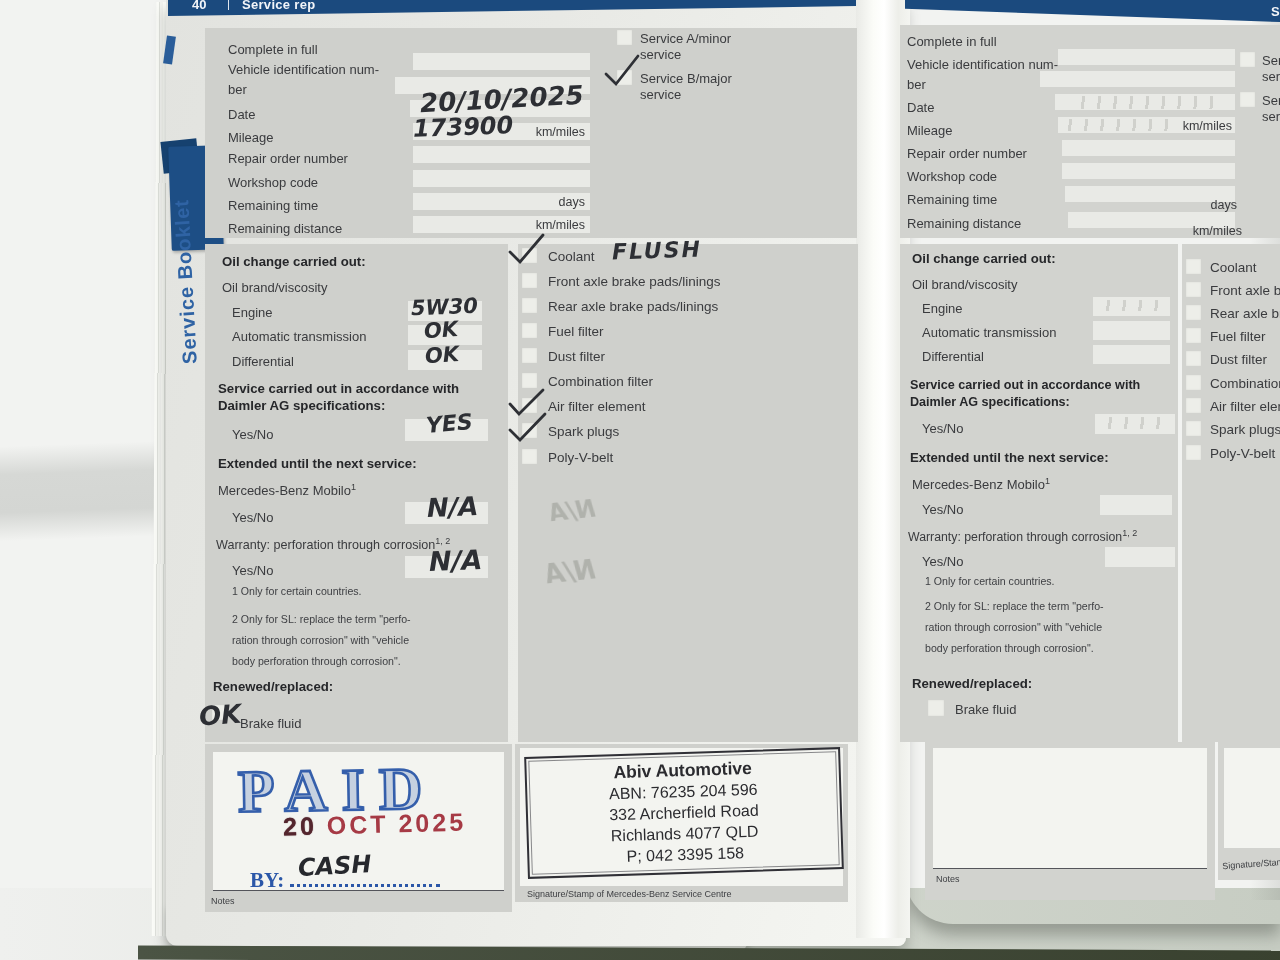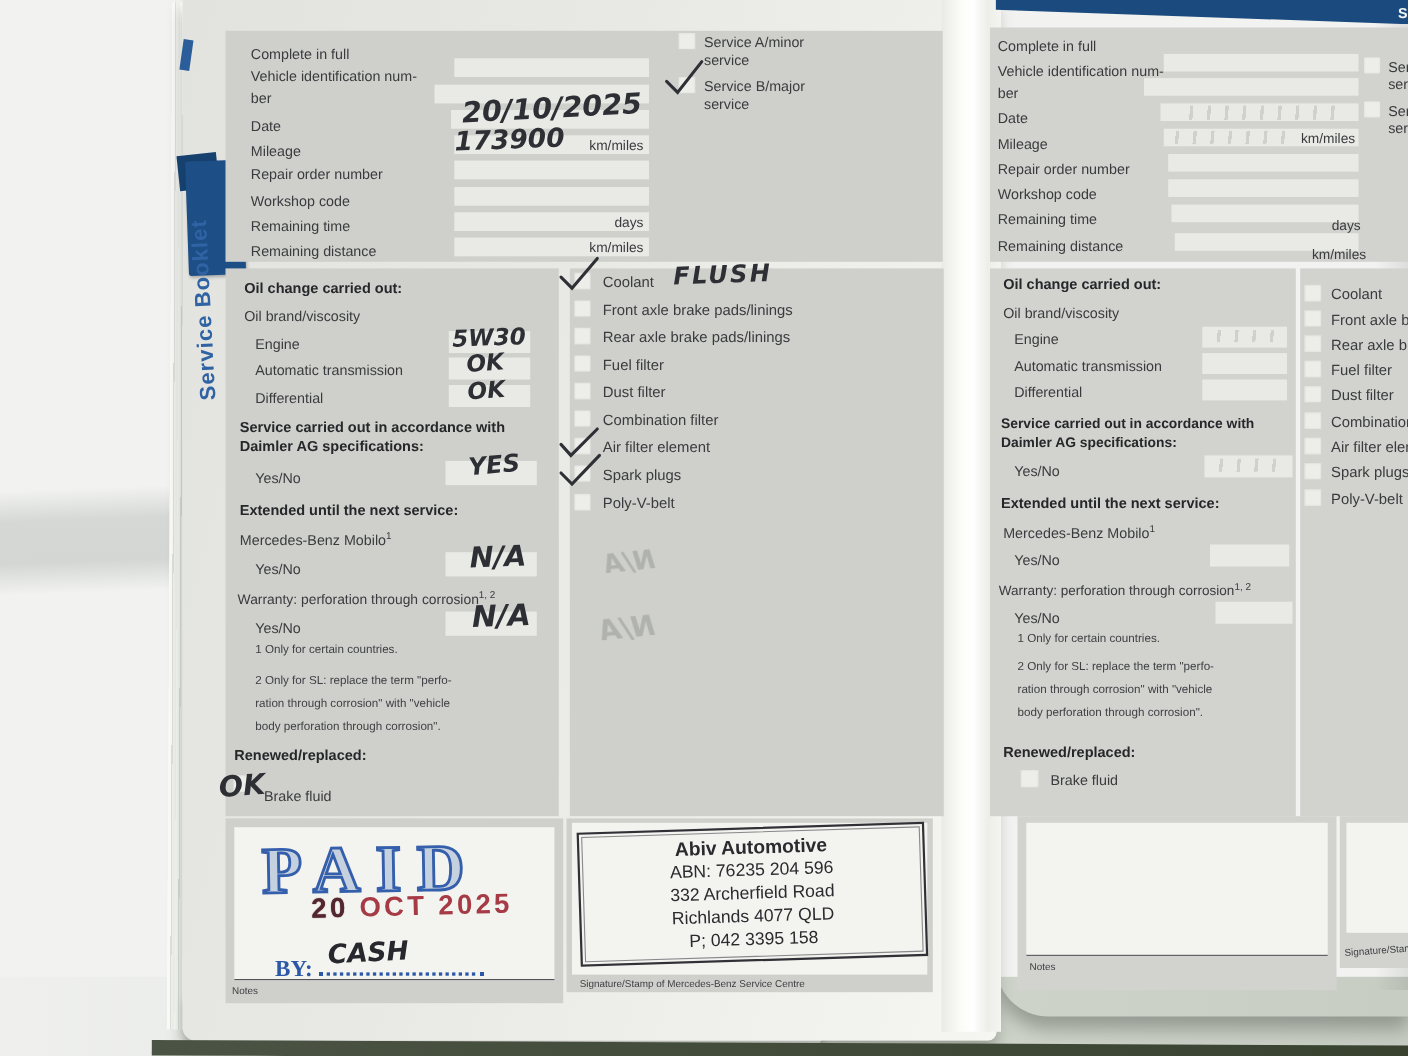--- a/index.html
+++ b/index.html
@@ -90,20 +90,25 @@
   <div class="desk-band"></div>
   <div class="desk-low"></div>
   <div class="stack"></div>
   <div class="underpage"></div>
   <div class="page-left"></div>
   <div class="page-right"></div>
   <div class="spine"></div>
   <div class="page-right-shade"></div>
   <div class="dark-strip"></div>
 
+  <div class="bar-left">
+    <span class="num">40</span>
+    <span class="div"></span>
+    <span class="ttl">Service rep</span>
+  </div>
   <div class="bar-right">
     <span class="frag">S</span>
   </div>
   <div class="blue-sliver"></div>
   <div class="tab-fold"></div>
   <div class="tab"></div>
   <div class="vtitle">Service Booklet</div>
 
   <div class="pn" style="left:205px;top:28px;width:652px;height:210px;"></div>
   <span class="lb" style="left:228px;top:42px;">Complete in full</span>

